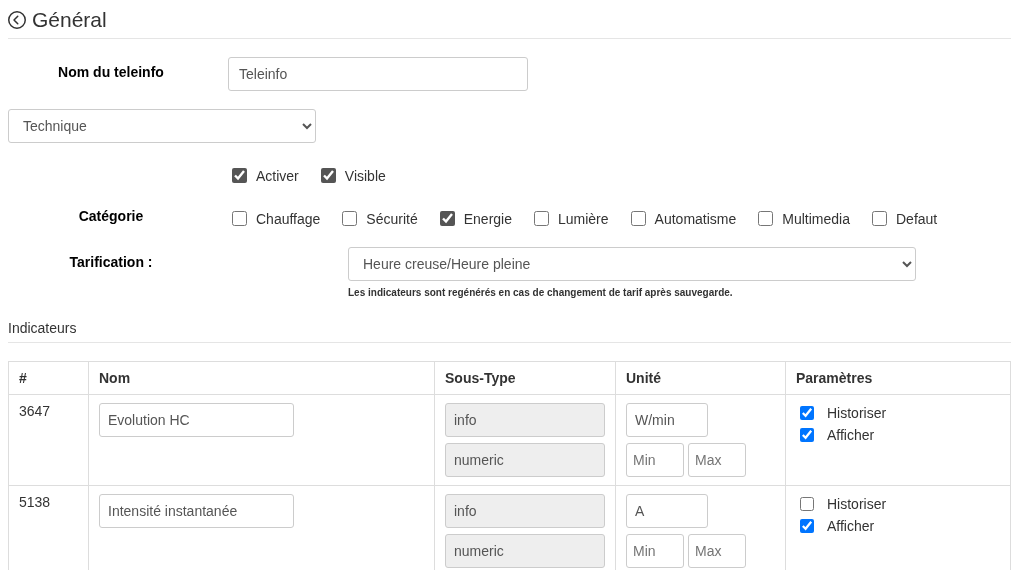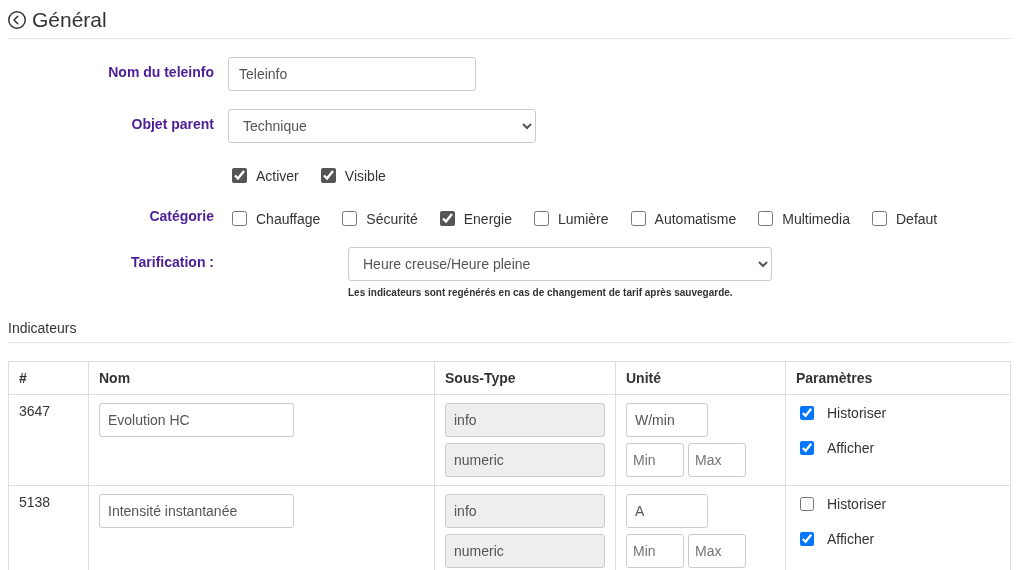--- a/index.html
+++ b/index.html
@@ -25,39 +25,39 @@
   }
   .back-icon svg { width: 18px; height: 18px; display: block; }
   .form-horizontal { margin-left: 0; }
   .form-row {
     display: flex;
     margin-bottom: 18px;
     align-items: flex-start;
   }
   .form-label {
     width: 220px;
-    text-align: right;
+    text-align: center;
     padding-right: 14px;
     padding-top: 7px;
     font-weight: 700;
-    color: #4c1d95;
+    color: #000000;
   }
   .form-control-wrap { flex: 0 0 auto; }
   input.form-control, select.form-control {
     height: 34px;
     padding: 6px 10px;
     border: 1px solid #ccc;
     border-radius: 3px;
     font-size: 14px;
     background: #fff;
     color: #555;
   }
-  input.form-control { width: 248px; }
+  input.form-control { width: 300px; }
   select.form-control { width: 308px; }
-  select.form-control.wide { width:424px; }
+  select.form-control.wide { width:568px; }
   .checkbox-row {
     display: flex;
     flex-wrap: wrap;
     gap: 18px;
     padding-top: 4px;
   }
   .checkbox-item {
     display: flex;
     align-items: center;
     gap: 6px;
@@ -126,21 +126,21 @@
     border: 1px solid #ccc; border-radius: 3px;
     padding: 4px 8px; font-size: 14px; color:#555;
   }
   .minmax-row { display: flex; gap: 4px; margin-top: 6px; }
   .input-min, .input-max {
     width: 58px; height: 34px;
     border: 1px solid #ccc; border-radius: 3px;
     padding: 11px 6px; font-size: 14px; color:#999;
   }
   .param-list {
-    display: flex; flex-direction: column; gap: 15px;
+    display: flex; flex-direction: column; gap: 2px;
   }
   .param-item {
     display: flex; align-items: center; gap: 10px;
     color: #333;
   }
   .param-item input[type="checkbox"] {
     width: 14px; height: 14px;
   }
 </style>
 </head>
@@ -159,21 +159,20 @@
 <div class="form-horizontal">
 
   <div class="form-row">
     <label class="form-label">Nom du teleinfo</label>
     <div class="form-control-wrap">
       <input class="form-control" type="text" value="Teleinfo" style="">
     </div>
   </div>
 
   <div class="form-row">
-    <label class="form-label">Objet parent</label>
     <div class="form-control-wrap">
       <select class="form-control">
         <option selected="">Technique</option>
       </select>
     </div>
   </div>
 
   <div class="form-row">
     <label class="form-label"></label>
     <div class="form-control-wrap">

